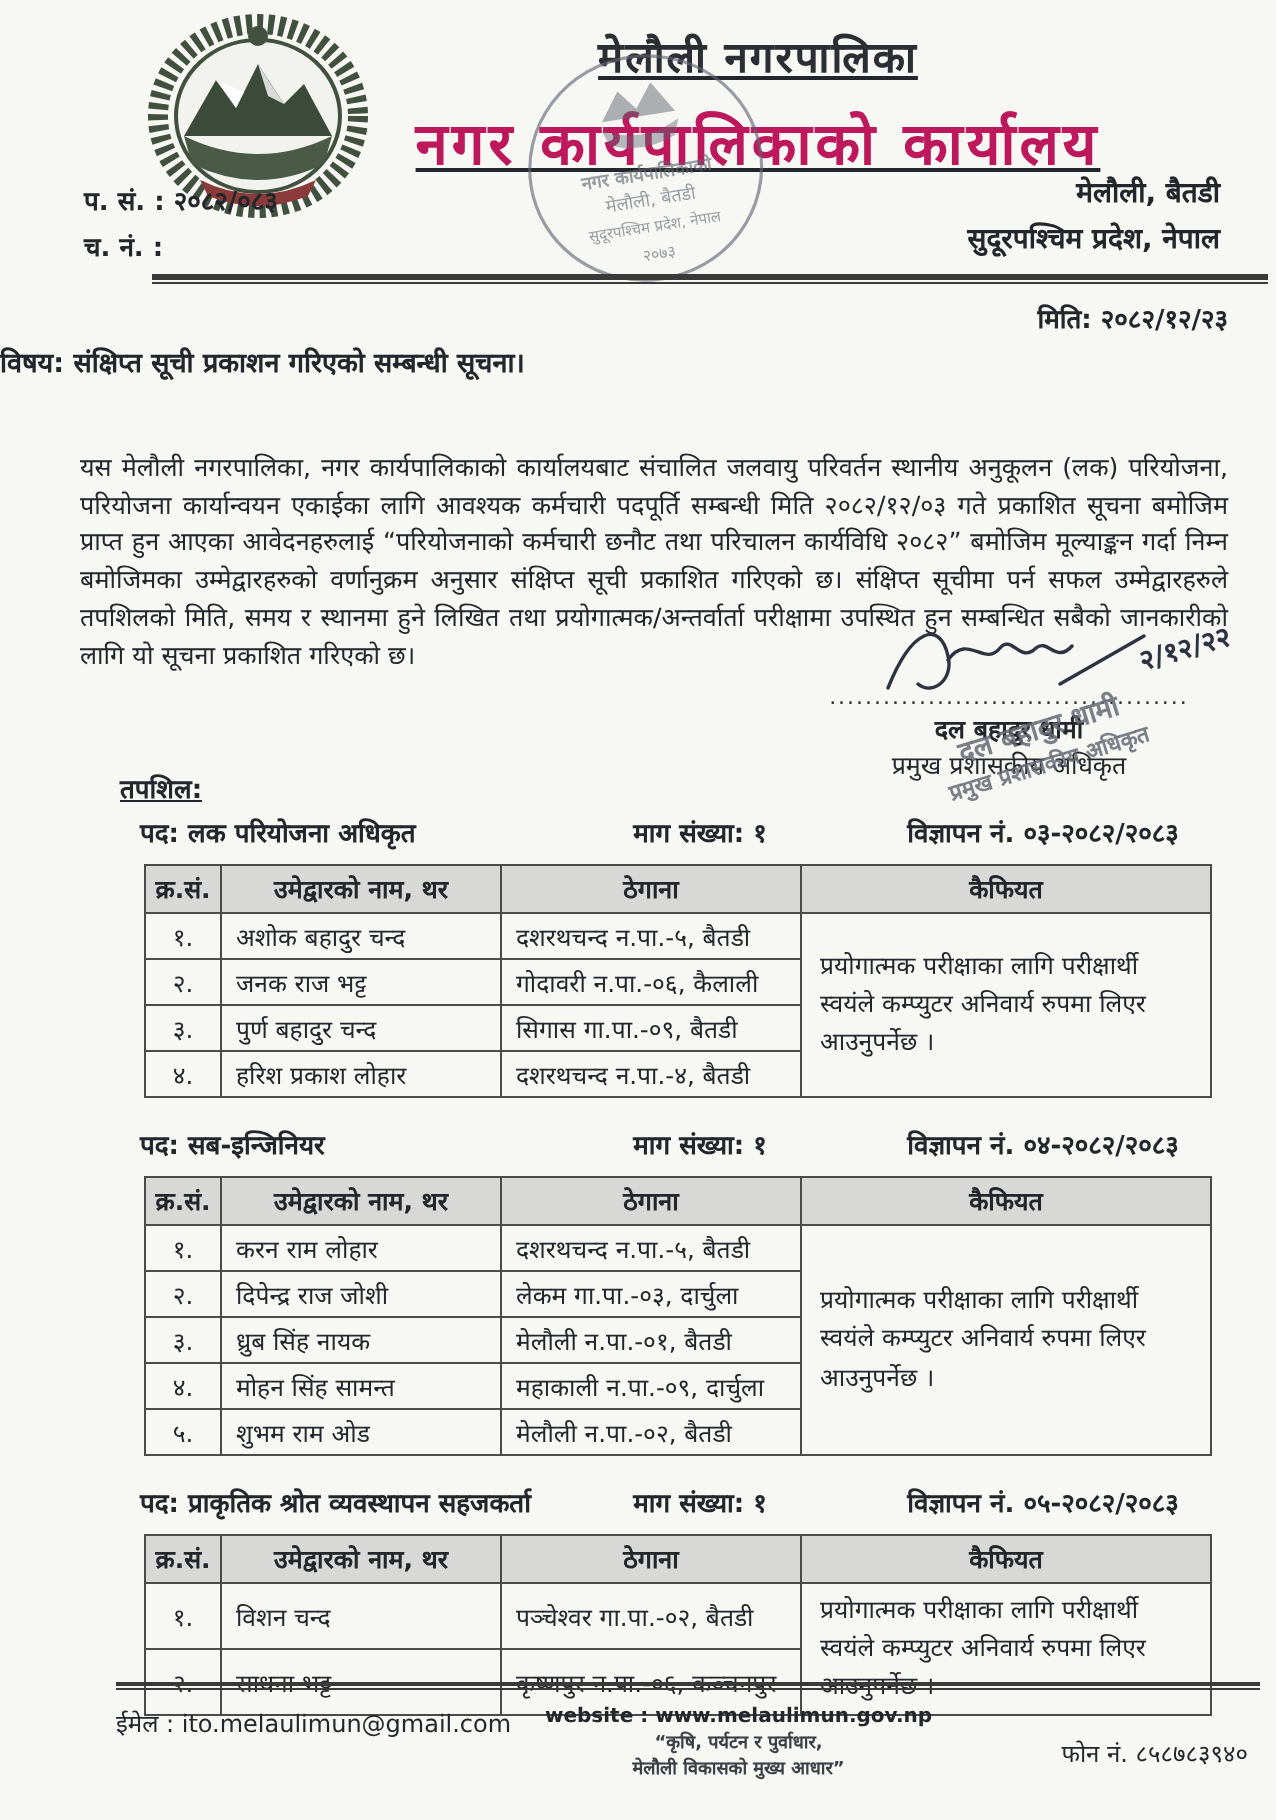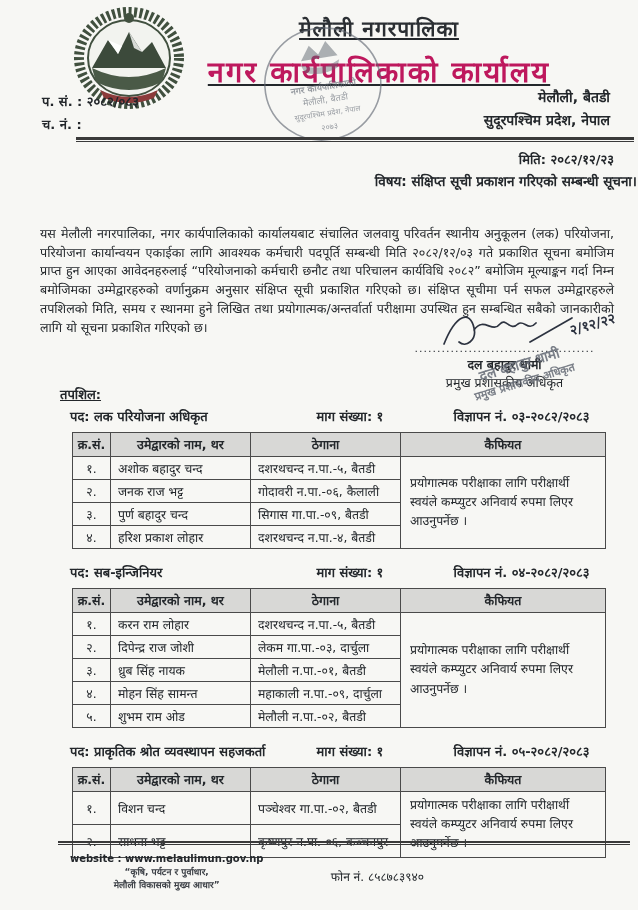--- a/index.html
+++ b/index.html
@@ -13,21 +13,21 @@
   .logo{position:absolute;left:70px;top:6px;width:118px;height:112px;}
   .title-block{position:absolute;left:120px;right:0;top:14px;text-align:center;text-decoration:underline;}
   .title-muni{font-size:21px;font-weight:bold;letter-spacing:1px;color:#2b2f33;}
   .title-office{font-size:29px;font-weight:bold;letter-spacing:2px;margin-top:9px;color:#be185d;}
   .refs{position:absolute;left:42px;top:90px;font-size:13px;font-weight:bold;line-height:23px;}
   .place{position:absolute;right:28px;top:86px;text-align:right;font-size:14px;font-weight:bold;line-height:23px;}
   .hstamp{position:absolute;left:260px;top:24px;width:126px;height:122px;opacity:.62;transform:rotate(-9deg);pointer-events:none;}
   .rule1{position:absolute;left:76px;right:4px;top:137px;height:1px;border-top:3px solid #3a3a3a;border-bottom:1.5px solid #3a3a3a;}
   .date-line{position:absolute;right:24px;top:150px;font-size:13px;font-weight:bold;text-align:right;}
   
-  .subject{position:absolute;left:0;right:1px;top:172px;text-align:right;font-weight:bold;font-size:13.5px;}
+  .subject{position:absolute;left:0;right:17px;top:172px;text-align:left;font-weight:bold;font-size:13.5px;}
   .body-text{position:absolute;left:40px;right:24px;top:196px;font-size:12.6px;line-height:18.7px;text-align:justify;margin-top:29px;}
   
   .sig{position:absolute;right:26px;top:308px;width:215px;text-align:center;}
   .sig-scribble{display:block;margin:0 auto -8px auto;}
   .sig-dots{font-size:11px;letter-spacing:1px;color:#30343a;line-height:10px;}
   .sig-name{font-size:12.5px;font-weight:600;margin-top:2px;}
   .sig-title{font-size:12.5px;margin-top:1px;}
   .sig-date{position:absolute;right:-4px;top:6px;transform:rotate(-16deg);font-size:14px;color:#2d3340;font-weight:600;}
   .stamp2{position:absolute;right:-12px;top:46px;width:205px;transform:rotate(-17deg);
           color:rgba(100,106,116,.85);text-align:center;pointer-events:none;}
@@ -255,20 +255,21 @@
               <td class="td-name">साधना भट्ट</td>
               <td class="td-addr">कृष्णपुर न.पा.-०६, कञ्चनपुर</td>
             </tr>
           </tbody>
     </table>
   </div>
 </div>
 
   <div class="rule2"></div>
   <div class="footer">
+    <div class="f-email">ईमेल : ito.melaulimun@gmail.com</div>
     <div class="f-center">
       <div class="f-web">website : www.melaulimun.gov.np</div>
       <div class="f-slogan">
         <div>“कृषि, पर्यटन र पुर्वाधार,</div>
         <div>मेलौली विकासको मुख्य आधार”</div>
       </div>
     </div>
     <div class="f-phone">फोन नं. ८५८७८३९४०</div>
   </div>
 </div>

